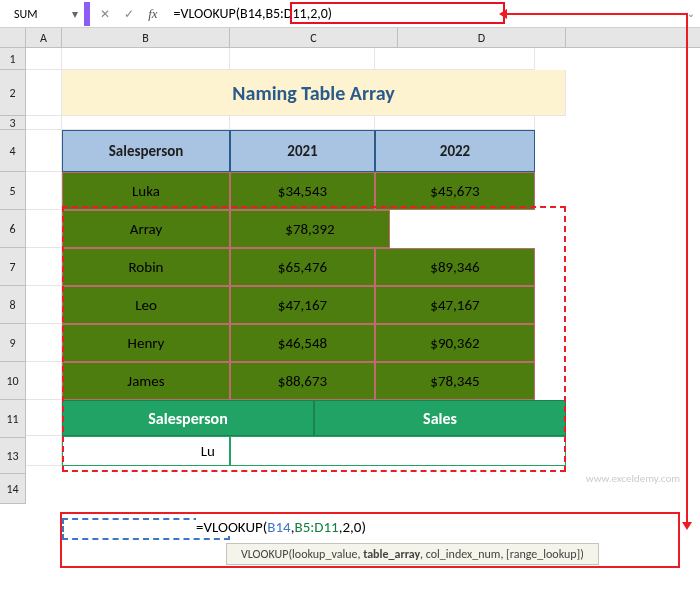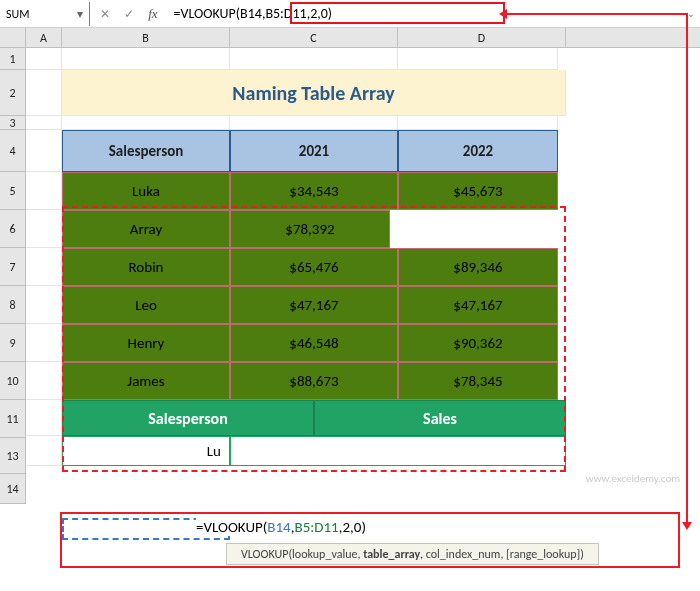--- a/index.html
+++ b/index.html
@@ -17,23 +17,23 @@
       align-items: center;
       height: 28px;
       border-bottom: 1px solid #d0d0d0;
       background: #fff;
     }
     .name-box {
       width: 90px;
       height: 24px;
       display: flex;
       align-items: center;
-      padding-left: 6px;
+      padding-left: 14px;
       font-size: 12px;
-      border-right: 1px solid #8b5cf6;
+      border-right: 6px solid #8b5cf6;
       position: relative;
     }
     .name-box-dropdown {
       position: absolute;
       right: 3px;
       width: 12px;
       height: 12px;
       display:flex;
       align-items:center;
       justify-content:center;
@@ -133,21 +133,21 @@
       border-right:1px solid #e5e5e5;
       border-bottom:1px solid #e5e5e5;
       display:flex;
       align-items:center;
       justify-content:center;
       font-size:15px;
       position:relative;
     }
     .cA { width:36px; }
     .cB { width:168px; }
-    .cC { width:168px; }
+    .cC { width:145px; }
     .cD { width:160px; }
     
     .h-22 {height:22px;}
     .h-38 {height:38px;}
     .h-14 {height:14px;}
     
     .title-banner {
       background:#fdf3d0;
       color:#2a5b8a;
       font-weight:bold;
@@ -174,21 +174,21 @@
       color:#fff;
       font-weight:bold;
       font-size:16px;
       border:1px solid #188351;
     }
     
     .input-cell {
       background:#fff;
       border:1px solid #21a366;
       justify-content:flex-end;
-      padding-right:8px;
+      padding-right:14px;
       position:relative;
     }
     
     .marching-ants-big {
       position:absolute;
       border:2px dashed #ed1c24;
       top:206px; left:62px;
       width:504px; height:266px;
       pointer-events:none;
     }

